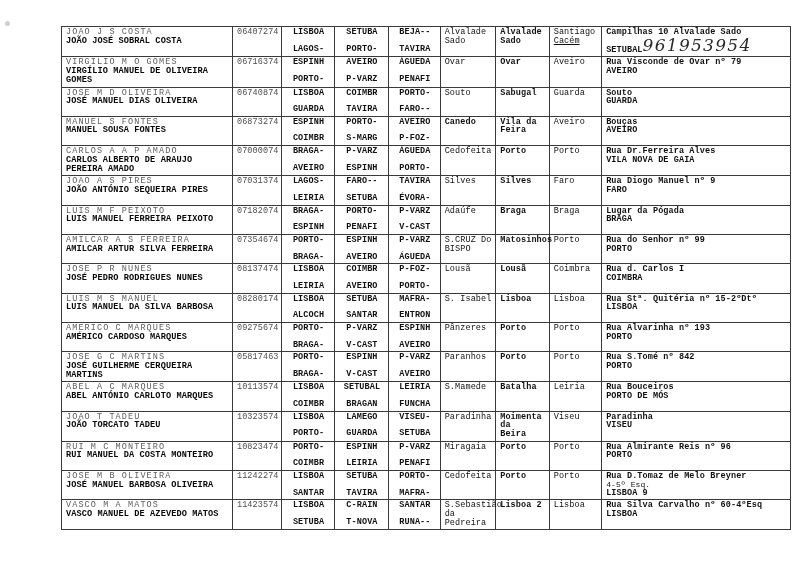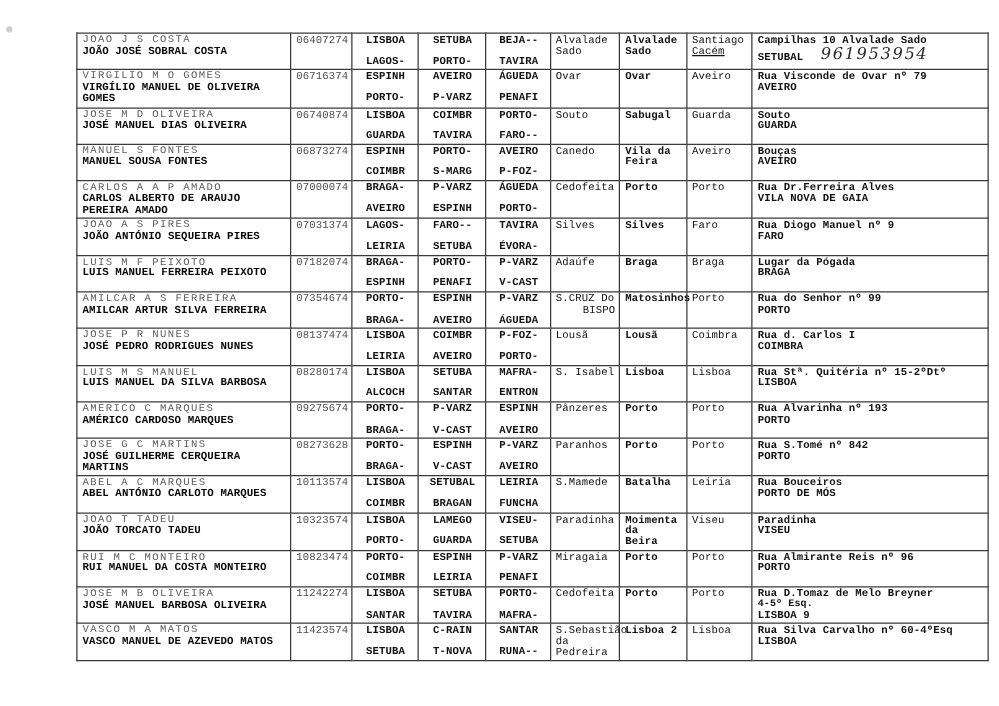--- a/index.html
+++ b/index.html
@@ -111,29 +111,29 @@
   .loc-cell.bold { font-weight: bold; }
   .addr-cell {
     font-size: 8.4px;
     padding-top: 3px;
     padding-left: 6px;
     line-height: 1.15;
   }
   .addr-cell .a-line { display: block; white-space: nowrap; }
   .addr-cell .a-line.street { font-weight: bold; }
   .addr-cell .a-line.city  { font-weight: bold; }
-  .addr-cell .a-line.extra { font-size: 8px; font-weight: bold; }
+  .addr-cell .a-line.extra { font-size: 8px; }
 
   .handwritten {
     font-family: "DejaVu Serif", "Liberation Serif", serif;
-    font-size: 13px;
+    font-size: 17px;
     font-style: italic;
     color: #2a2a2a;
     letter-spacing: 1.3px;
-    margin-left: 14px;
+    margin-left: 0;
     font-weight: normal;
     vertical-align: 1px;
   }
 </style>
 </head>
 <body>
 
 <div class="page">
   <div class="scan-speck"></div>
 
@@ -261,21 +261,21 @@
           </td>
           <td class="route-cell">
             <span class="r-line">PORTO-</span>
             <span class="r-line second">S-MARG</span>
           </td>
           <td class="route-cell">
             <span class="r-line">AVEIRO</span>
             <span class="r-line second">P-FOZ-</span>
           </td>
           <td class="loc-cell">
-            <span style="display: block;">Canedo</span>
+            <span style="display: block; font-weight: bold;">Canedo</span>
           </td>
           <td class="loc-cell bold">
             <span style="display: block;">Vila da</span>
             <span style="display: block;">Feira</span>
           </td>
           <td class="loc-cell">
             <span style="display: block;">Aveiro</span>
           </td>
           <td class="addr-cell">
             <span class="a-line street">Bouças</span>
@@ -391,21 +391,21 @@
           <td class="route-cell">
             <span class="r-line">ESPINH</span>
             <span class="r-line second">AVEIRO</span>
           </td>
           <td class="route-cell">
             <span class="r-line">P-VARZ</span>
             <span class="r-line second">ÁGUEDA</span>
           </td>
           <td class="loc-cell">
             <span style="display: block;">S.CRUZ Do</span>
-            <span style="display: block; text-align: right;">BISPO</span>
+            <span style="display: block;">BISPO</span>
           </td>
           <td class="loc-cell bold">
             <span style="display: block;">Matosinhos</span>
           </td>
           <td class="loc-cell">
             <span style="display: block;">Porto</span>
           </td>
           <td class="addr-cell">
             <span class="a-line street">Rua do Senhor nº 99</span>
             <span class="a-line city"><span>PORTO</span></span>
@@ -505,21 +505,21 @@
           <td class="addr-cell">
             <span class="a-line street">Rua Alvarinha nº 193</span>
             <span class="a-line city"><span>PORTO</span></span>
           </td>
         </tr>
         <tr>
           <td class="name-cell">
             <span class="name-faint">JOSE  G  C  MARTINS</span>
             <span class="name-bold wrapline">JOSÉ GUILHERME CERQUEIRA MARTINS</span>
           </td>
-          <td class="id-cell">08273628</td>
+          <td class="id-cell">05817463</td>
           <td class="route-cell">
             <span class="r-line">PORTO-</span>
             <span class="r-line second">BRAGA-</span>
           </td>
           <td class="route-cell">
             <span class="r-line">ESPINH</span>
             <span class="r-line second">V-CAST</span>
           </td>
           <td class="route-cell">
             <span class="r-line">P-VARZ</span>

